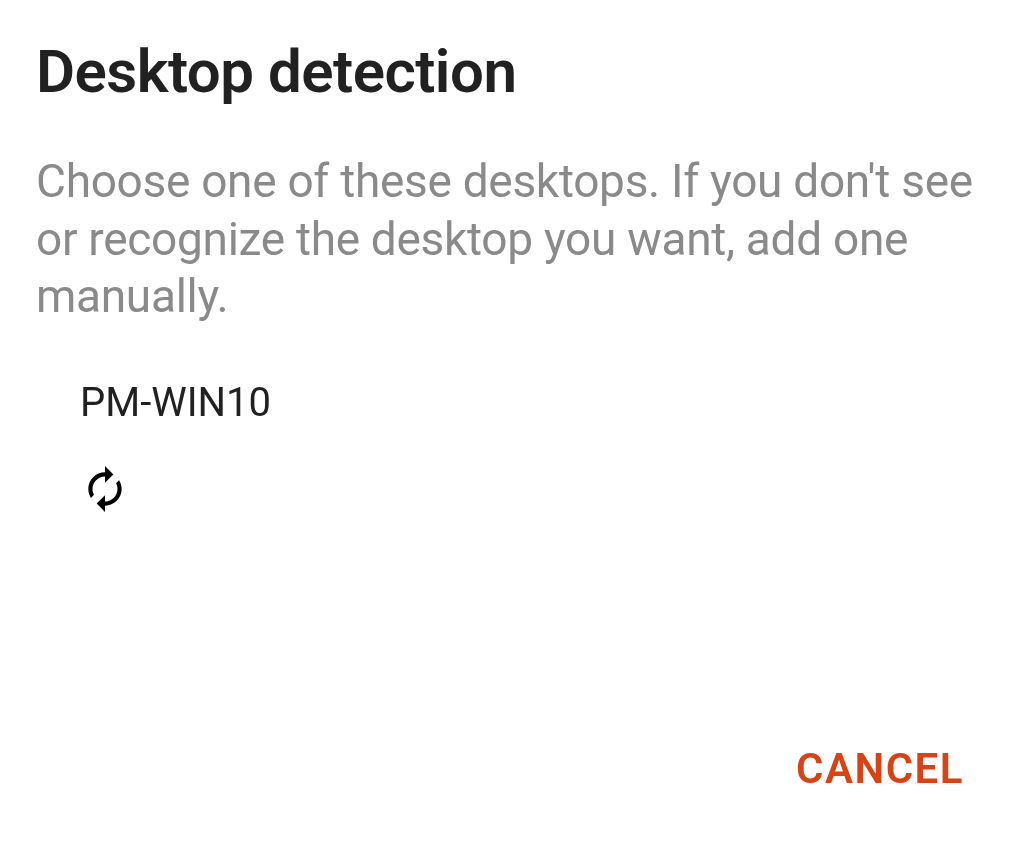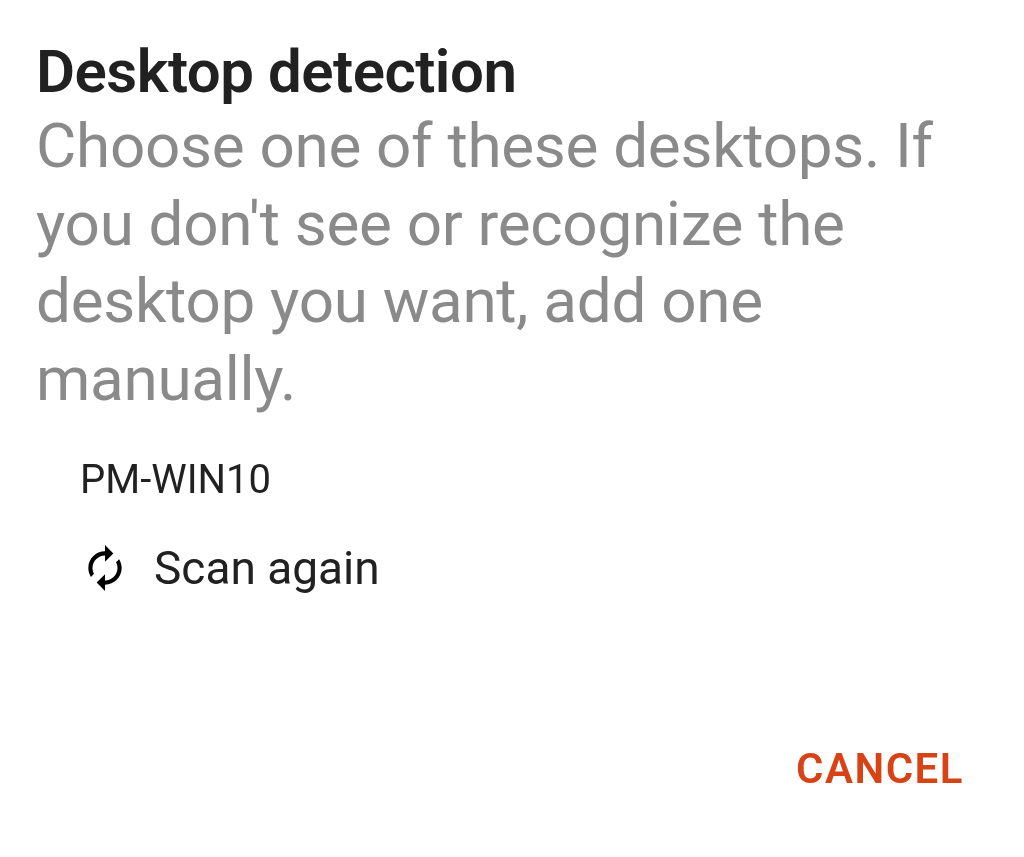--- a/index.html
+++ b/index.html
@@ -14,28 +14,29 @@
       height: 857px;
       padding: 36px 36px 36px 36px;
       display: flex;
       flex-direction: column;
     }
     .dialog-title {
       font-size: 60px;
       font-weight: 600;
       color: #212121;
       letter-spacing: -0.5px;
+      margin-bottom: 46px;
     }
     .dialog-description {
-      font-size: 62px;
+      font-size: 46px;
       font-weight: 400;
       color: #8a8a8a;
       line-height: 1.25;
       letter-spacing: -0.3px;
-      margin-bottom: 39px;
+      margin-bottom: 53px;
     }
     .desktop-item {
       font-size: 40px;
       font-weight: 400;
       color: #212121;
       padding-left: 44px;
       margin-bottom: 38px;
       cursor: pointer;
     }
     .scan-again-row {
@@ -88,18 +89,17 @@
 <div class="desktop-item">
   <span>PM-WIN10</span>
 </div>
 
 <div class="scan-again-row">
   <span class="scan-again-icon">
     <svg viewBox="0 0 24 24" width="50" height="50" fill="#000000">
       <path d="M12 6v3l4-4-4-4v3c-4.42 0-8 3.58-8 8 0 1.57.46 3.03 1.24 4.26L6.7 14.8c-.45-.83-.7-1.79-.7-2.8 0-3.31 2.69-6 6-6zm6.76 1.74L17.3 9.2c.44.84.7 1.79.7 2.8 0 3.31-2.69 6-6 6v-3l-4 4 4 4v-3c4.42 0 8-3.58 8-8 0-1.57-.46-3.03-1.24-4.26z"></path>
     </svg>
   </span>
-  <span class="scan-again-label">Scan again</span>
 </div>
 
 <div class="dialog-actions">
   <button class="action-button">CANCEL</button>
 </div>
 
 </body></html>

